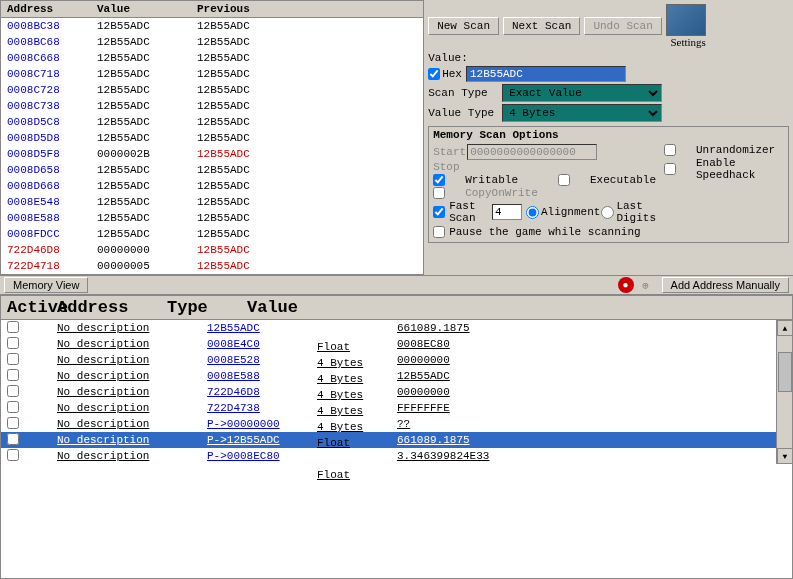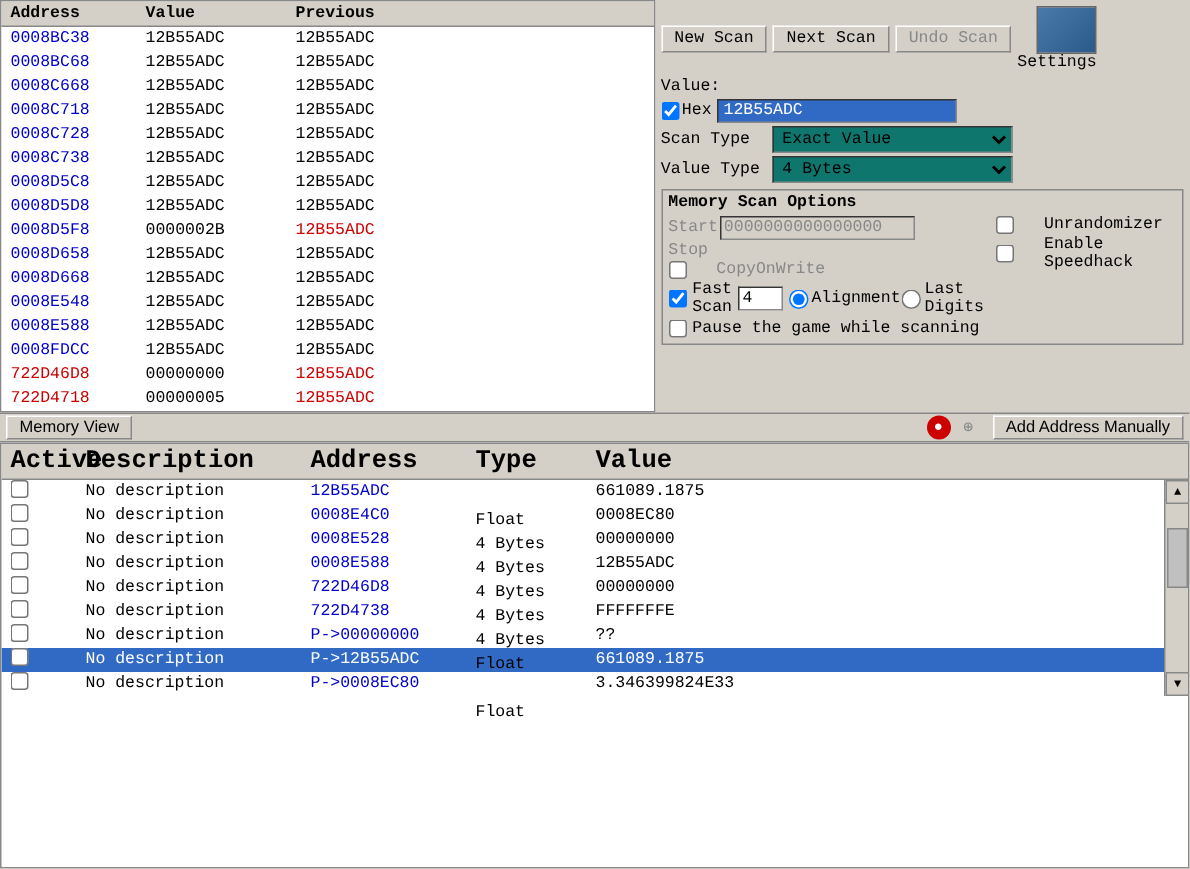--- a/index.html
+++ b/index.html
@@ -296,20 +296,21 @@
     }
     .bottom-row.selected {
       background: #316ac5;
       color: #fff;
     }
     .bottom-row .bcell {
       padding: 0 4px;
       font-size: 11px;
       overflow: hidden;
       white-space: nowrap;
+      text-decoration: underline;
     }
     .bcell-active { width: 50px; }
     .bcell-desc { width: 150px; }
     .bcell-addr { width: 110px; color: #0000cc; }
     .bottom-row.selected .bcell-addr { color: #fff; }
     .bcell-type { width: 80px; margin-top: 38px; }
     .bcell-val { width: 150px; }
     .scrollbar-v {
       width: 16px;
       background: #d4d0c8;
@@ -342,20 +343,21 @@
       flex: 1;
     }
     input[type="checkbox"] {
       width: 12px;
       height: 12px;
     }
     .corner-area {
       display: flex;
       flex-direction: column;
       align-items: flex-end;
+      font-family: Liberation Serif, serif;
     }
     .corner-graphic {
       width: 40px;
       height: 32px;
       background: linear-gradient(135deg, #4a7aaa, #2a5a8a);
       border: 1px solid #666;
     }
   </style>
 </head>
 <body>
@@ -490,20 +492,26 @@
       <div class="group-box">
         <div class="group-title">Memory Scan Options</div>
         <div class="mem-scan-inner">
           <div class="mem-left">
             <div class="scan-row">
               <span class="scan-label">Start</span>
               <input class="scan-input" type="text" disabled="" value="0000000000000000" style="">
             </div>
             <div class="scan-row">
               <span class="scan-label">Stop</span>
+            </div>
+            <div class="checkbox-row">
+              <input type="checkbox" checked="" style="">
+              <span class="checkbox-label">Writable</span>
+              <input type="checkbox" style="margin-left: 20px;">
+              <span class="checkbox-label">Executable</span>
             </div>
             <div class="checkbox-row">
               <input type="checkbox" style="">
               <span class="checkbox-label checkbox-disabled">CopyOnWrite</span>
             </div>
             <div class="fast-scan-row">
               <input type="checkbox" checked="" style="">
               <span class="checkbox-label">Fast Scan</span>
               <input class="fast-input" type="text" value="4" style="">
               <div class="radio-group">
@@ -542,21 +550,20 @@
     <div style="flex:1; display:flex; justify-content:center;">
       <div class="stop-icon">●</div>
     </div>
     <div class="drag-handle">⊕</div>
     <button class="add-addr-btn">Add Address Manually</button>
   </div>
 
   <div class="bottom-panel">
     <div class="bottom-header">
       <div class="bcol bcol-active">Active</div>
-      <div class="bcol bcol-desc">Description</div>
       <div class="bcol bcol-addr">Address</div>
       <div class="bcol bcol-type">Type</div>
       <div class="bcol bcol-val">Value</div>
     </div>
     <div class="bottom-row-container">
       <div class="bottom-rows-inner" id="bottom-list">
 
       <div class="bottom-row">
             <span class="bcell bcell-active"><input type="checkbox" style=""></span>
             <span class="bcell bcell-desc">No description</span>

